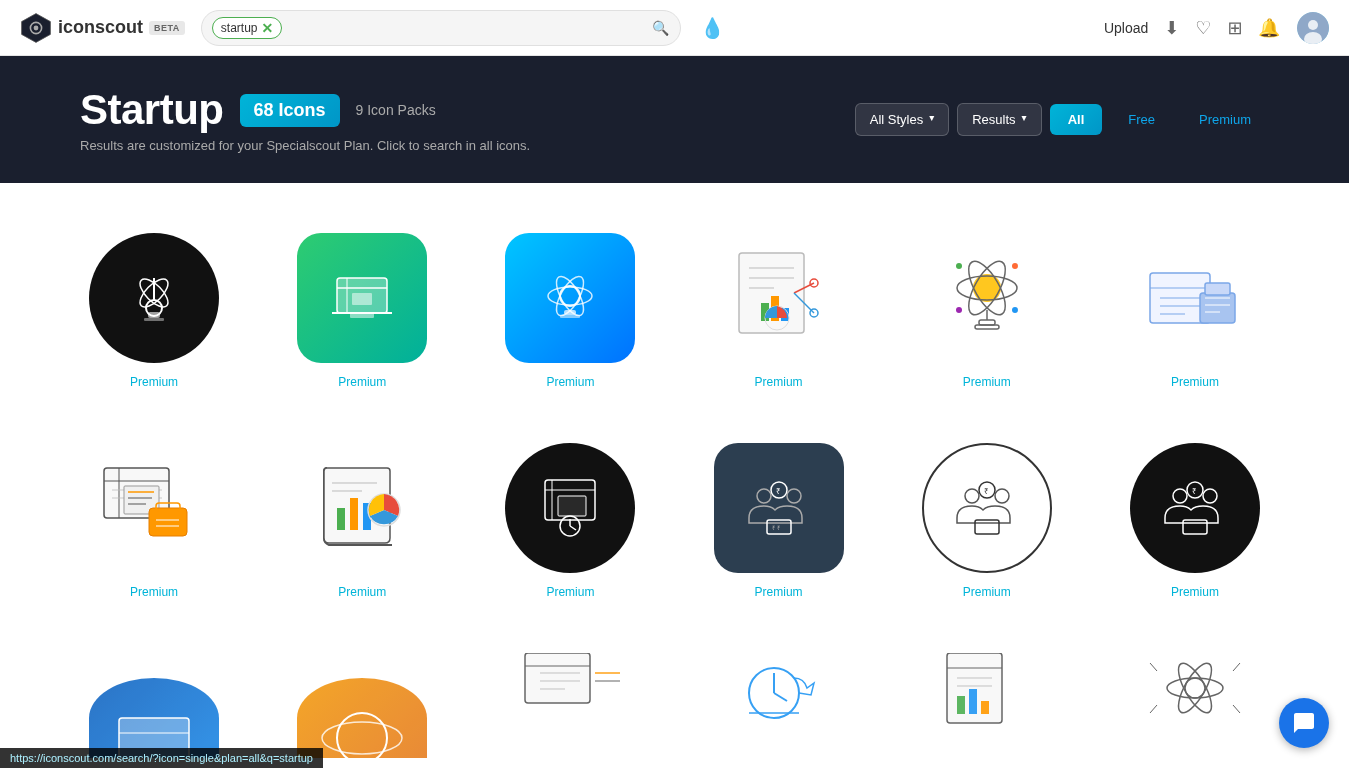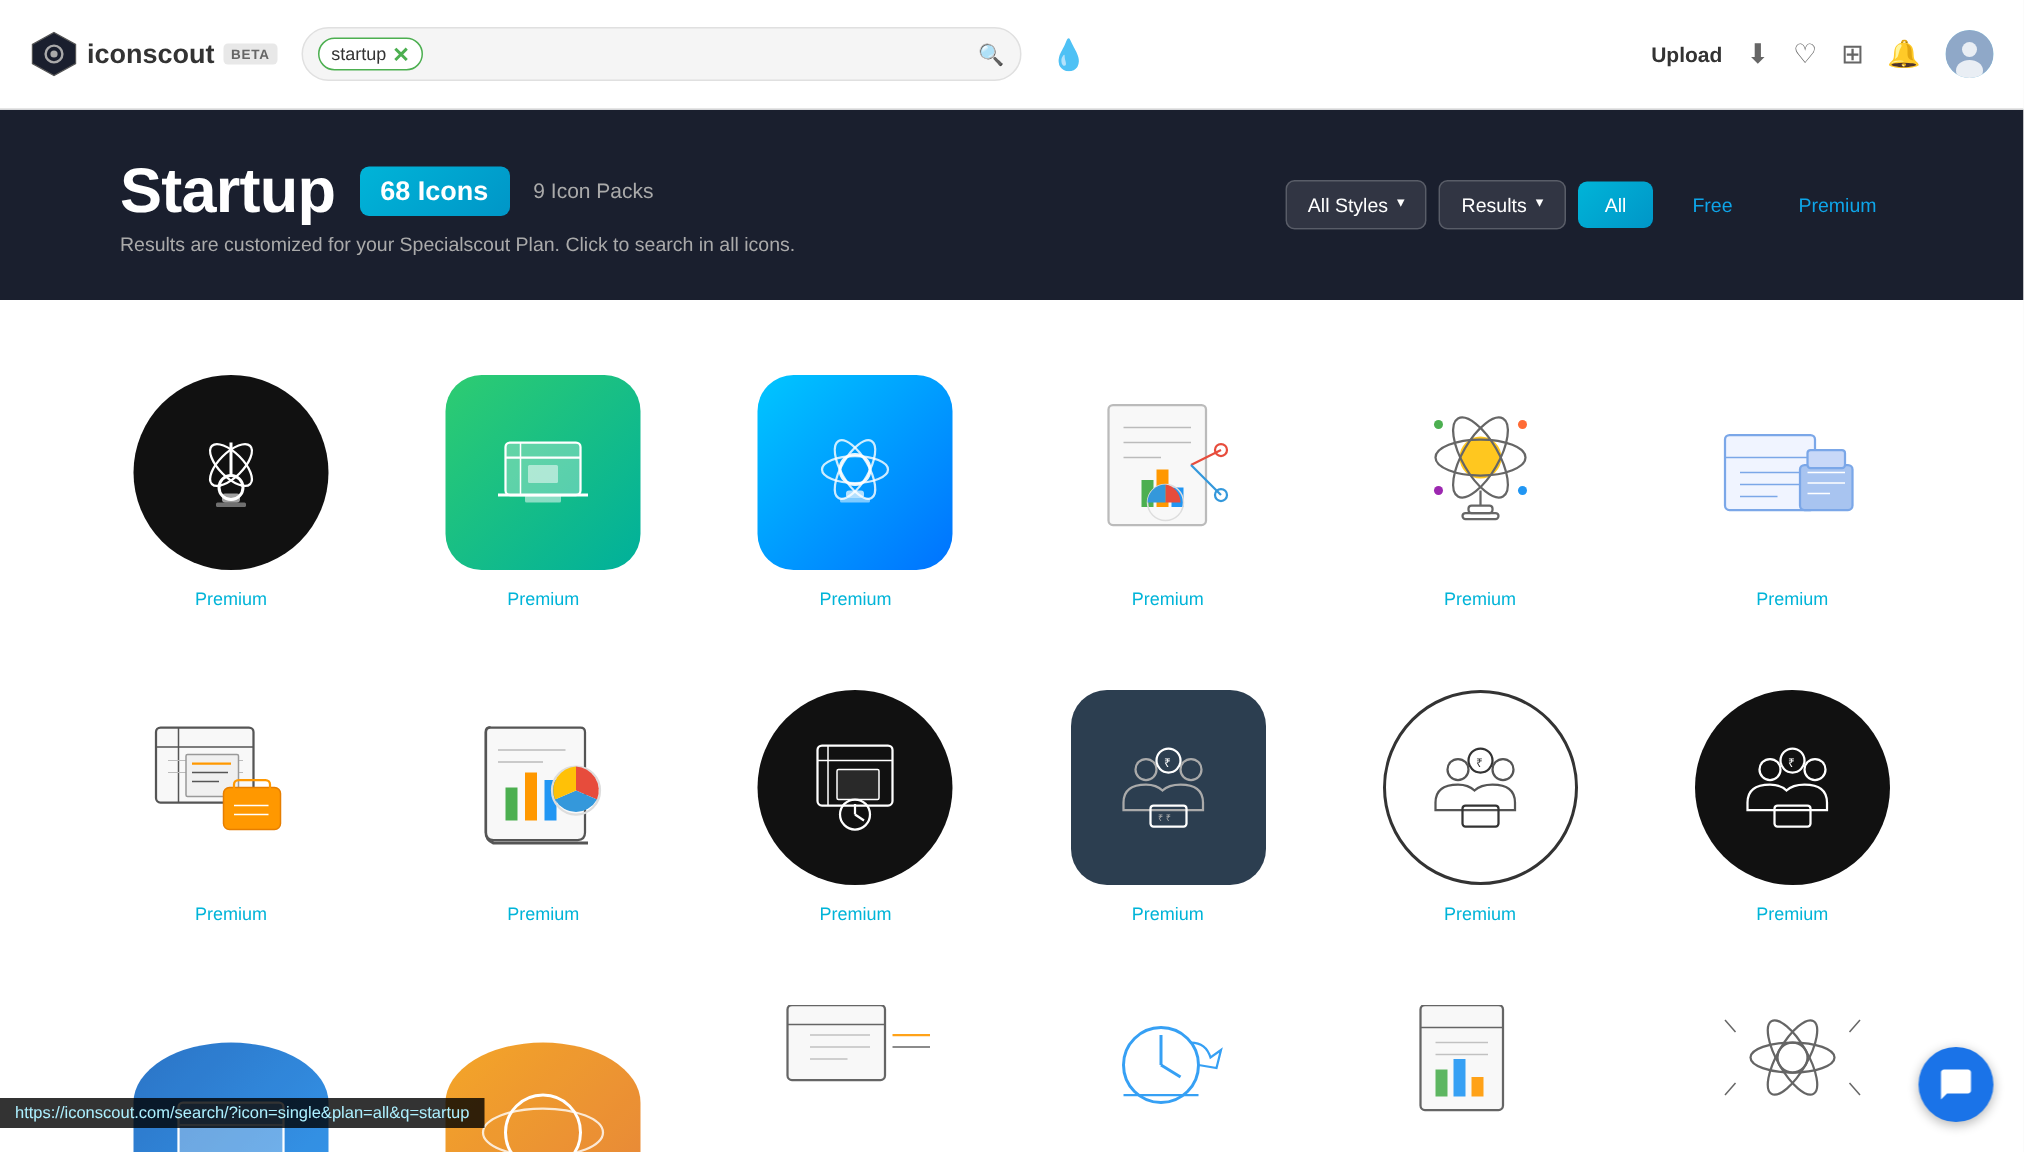--- a/index.html
+++ b/index.html
@@ -2,21 +2,21 @@
 <html><head>
   <meta charset="utf-8">
   <style>
     * { margin: 0; padding: 0; box-sizing: border-box; }
     body { font-family: -apple-system, BlinkMacSystemFont, 'Segoe UI', sans-serif; background: #f5f5f5; }
 
     
     .header {
       background: #fff;
       border-bottom: 1px solid #e5e5e5;
-      height: 73px;
+      height: 56px;
       display: flex;
       align-items: center;
       padding: 0 20px;
       gap: 16px;
       position: relative;
       z-index: 10;
     }
     .logo-area {
       display: flex;
       align-items: center;
@@ -90,21 +90,21 @@
       align-items: center;
       gap: 16px;
       margin-left: auto;
     }
     .upload-btn {
       background: transparent;
       border: none;
       font-size: 14px;
       color: #333;
       cursor: pointer;
-      font-weight: 700;
+      font-weight: 400;
     }
     .header-icon {
       color: #666;
       font-size: 18px;
       cursor: pointer;
     }
     .avatar {
       width: 32px;
       height: 32px;
       border-radius: 50%;
@@ -162,21 +162,21 @@
       gap: 6px;
     }
     .filter-dropdown .chevron { font-size: 10px; }
     .filter-btn {
       background: linear-gradient(135deg, #00b4d8, #0096c7);
       border: none;
       border-radius: 6px;
       color: #fff;
       padding: 8px 18px;
       font-size: 13px;
-      font-weight: 400;
+      font-weight: 700;
       cursor: pointer;
     }
     .filter-btn-outline {
       background: transparent;
       border: none;
       color: #0ea5e9;
       padding: 8px 18px;
       font-size: 13px;
       cursor: pointer;
     }
@@ -264,21 +264,21 @@
     .icon-white-circle {
       width: 130px; height: 130px;
       border: 2px solid #333;
       border-radius: 50%;
       display: flex; align-items: center; justify-content: center;
     }
 
     
     .bottom-status {
       position: fixed;
-      bottom: 16px;
+      bottom: 0;
       left: 0;
       background: rgba(0,0,0,0.8);
       color: #adf0ff;
       font-size: 11px;
       padding: 4px 10px;
     }
 
     
     .chat-btn {
       position: fixed;

